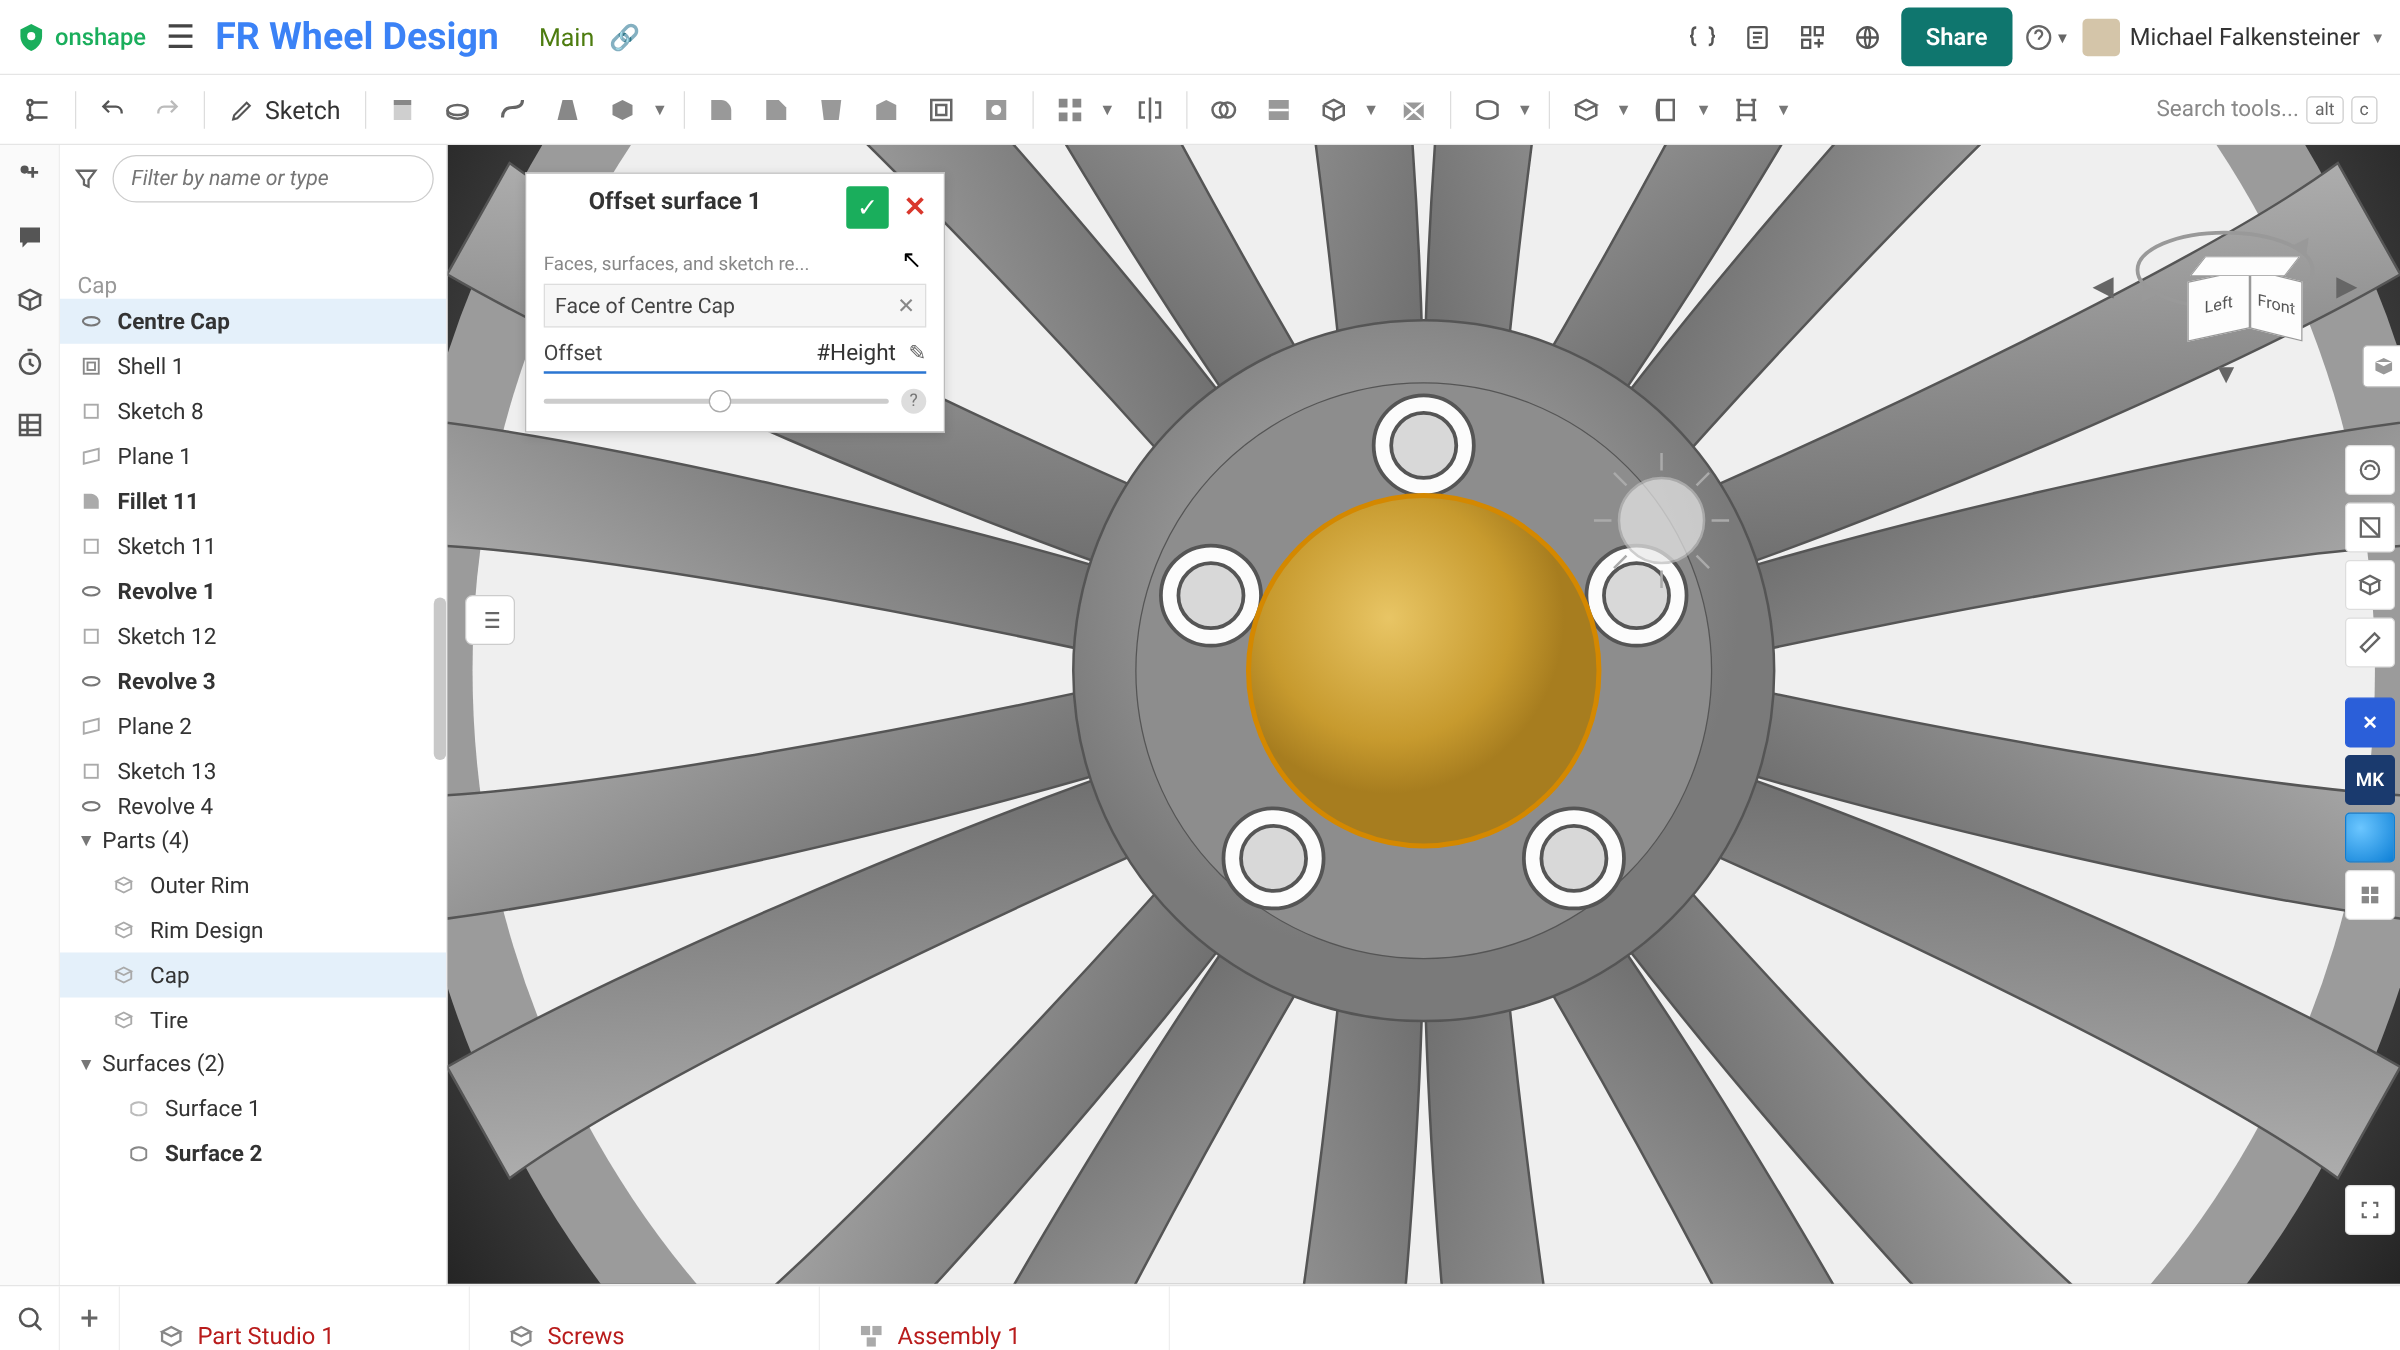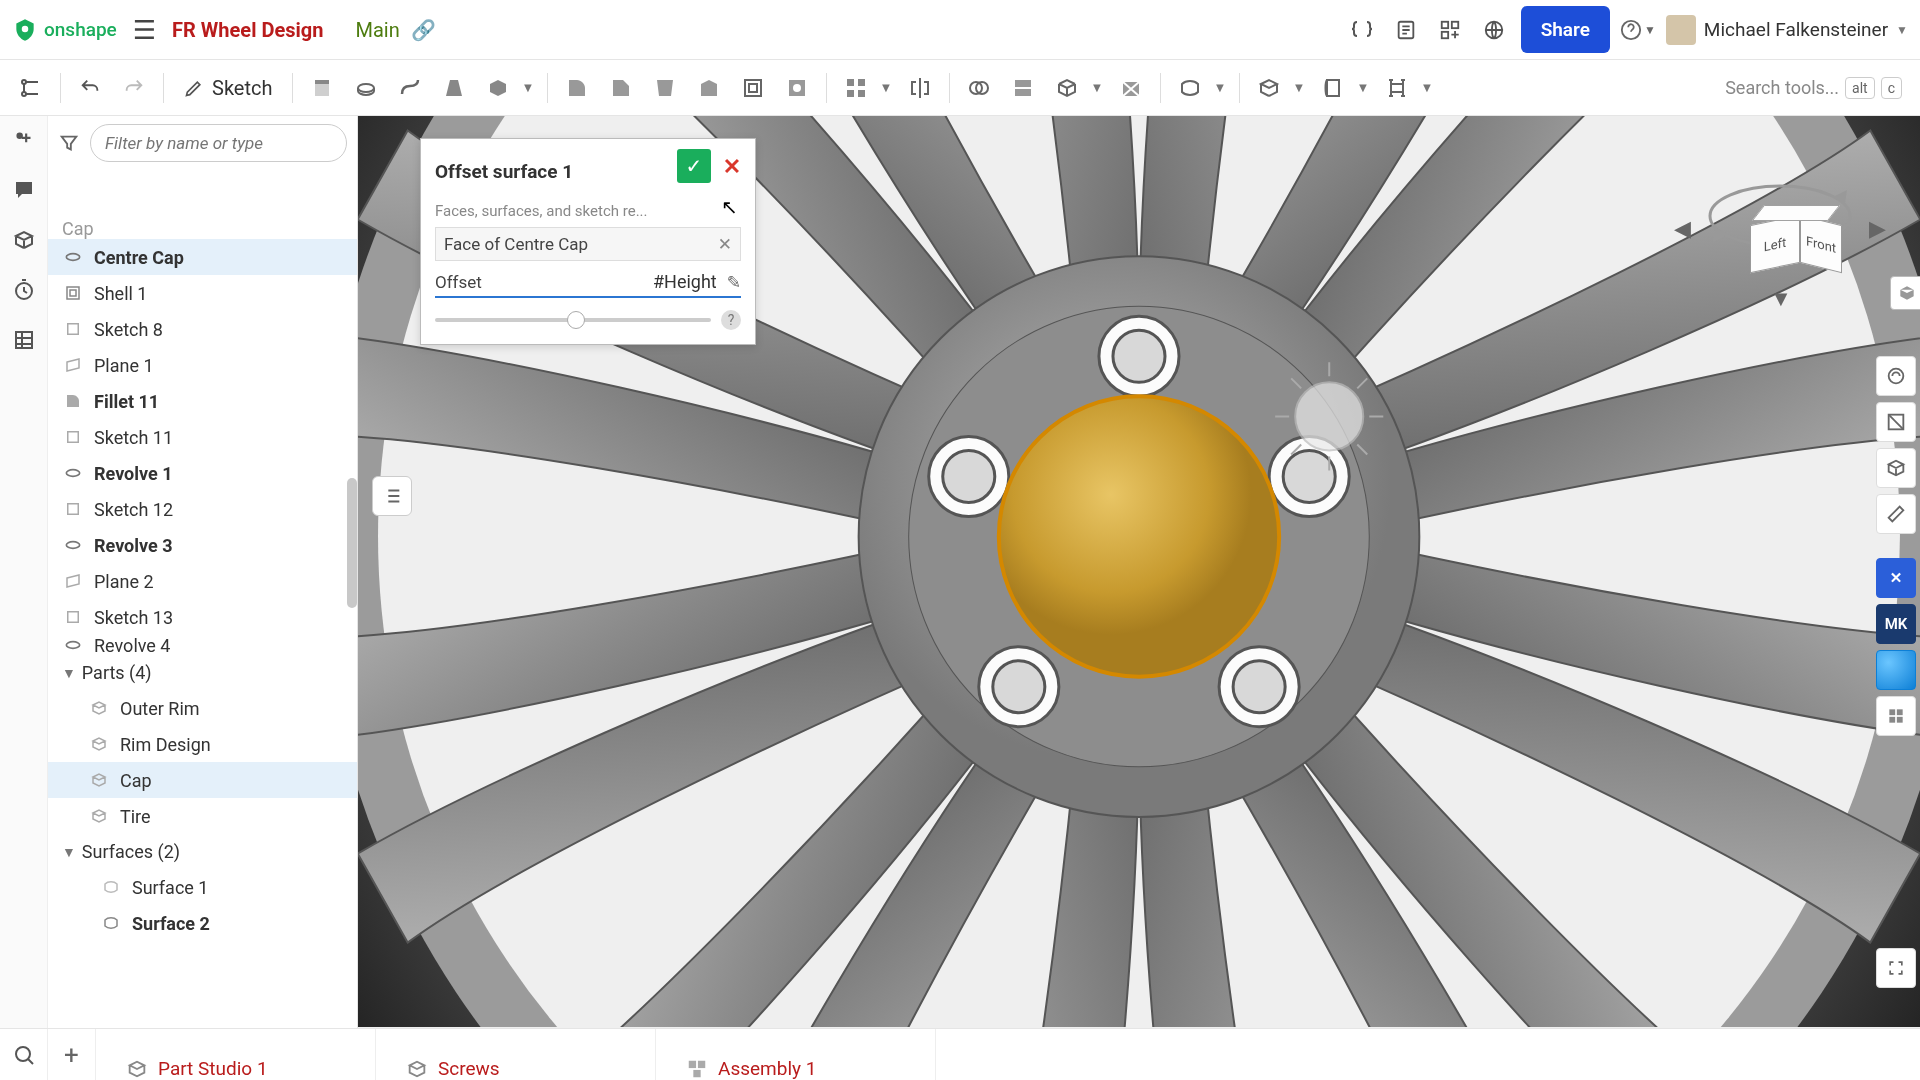--- a/index.html
+++ b/index.html
@@ -3,26 +3,26 @@
 <meta charset="utf-8">
 <style>
 *{box-sizing:border-box;margin:0;padding:0;font-family:-apple-system,BlinkMacSystemFont,"Segoe UI",Roboto,sans-serif;}
 body{width:1920px;height:1080px;overflow:hidden;background:#fff;display:flex;flex-direction:column;font-size:17px;}
 
 
 .hdr{height:60px;display:flex;align-items:center;padding:0 12px;border-bottom:1px solid #e5e5e5;gap:10px;}
 .hdr .logo{display:flex;align-items:center;gap:6px;color:#1aae5c;font-weight:500;font-size:19px;}
 .hdr .logo svg{width:26px;height:26px;}
 .hdr .menu-btn{font-size:26px;color:#444;cursor:pointer;padding:0 6px;}
-.hdr .title{font-size:20px;font-weight:700;color:#b91c1c;}
+.hdr .title{font-size:30px;font-weight:700;color:#3b82f6;}
 .hdr .branch{font-size:20px;color:#4d7c0f;margin-left:22px;}
 .hdr .link-ic{color:#888;font-size:20px;margin-left:2px;}
 .hdr .spacer{flex:1;}
 .hdr .hbtn{width:34px;height:34px;display:flex;align-items:center;justify-content:center;color:#555;cursor:pointer;border-radius:4px;}
-.hdr .share{background:#1d4ed8;color:#fff;padding:12px 20px;border-radius:6px;font-weight:600;font-size:19px;cursor:pointer;}
+.hdr .share{background:#0f766e;color:#fff;padding:12px 20px;border-radius:6px;font-weight:600;font-size:19px;cursor:pointer;}
 .hdr .help{display:flex;align-items:center;gap:2px;color:#666;font-size:20px;}
 .hdr .user{display:flex;align-items:center;gap:8px;color:#333;font-size:19px;}
 .hdr .avatar{width:30px;height:30px;border-radius:4px;background:#d4c5a9;}
 
 
 .tbar{height:56px;display:flex;align-items:center;padding:0 8px;border-bottom:1px solid #e5e5e5;gap:2px;}
 .tbar .rail{width:44px;height:100%;display:flex;align-items:center;justify-content:center;color:#666;}
 .tbar .tbtn{width:42px;height:42px;display:flex;align-items:center;justify-content:center;color:#555;cursor:pointer;border-radius:4px;}
 .tbar .sketch{display:flex;align-items:center;gap:8px;font-size:20px;color:#333;padding:0 12px;cursor:pointer;}
 .tbar .sep{width:1px;height:30px;background:#ddd;margin:0 6px;}
@@ -65,21 +65,21 @@
 .orient .arrow{position:absolute;color:#666;font-size:22px;}
 .rtool{position:absolute;right:0;top:240px;width:44px;display:flex;flex-direction:column;gap:6px;}
 .rtool .btn{width:40px;height:40px;background:#fff;border:1px solid #ddd;border-radius:4px;display:flex;align-items:center;justify-content:center;color:#555;cursor:pointer;font-size:15px;font-weight:600;}
 .rtool .btn.blue{background:#2b5fd9;color:#fff;border-color:#2b5fd9;}
 .rtool .btn.navy{background:#1a3a6e;color:#fff;border-color:#1a3a6e;}
 .rtool .btn.globe{background:radial-gradient(circle at 30% 30%,#6bc6ff,#0d7fd6);border-color:#0d7fd6;}
 .listbtn{position:absolute;left:14px;top:360px;width:40px;height:40px;background:#fff;border:1px solid #ccc;border-radius:6px;display:flex;align-items:center;justify-content:center;cursor:pointer;color:#555;}
 
 
 .dlg{position:absolute;left:62px;top:22px;width:336px;background:#fff;border:1px solid #bbb;box-shadow:0 2px 8px rgba(0,0,0,.15);}
-.dlg .dhdr{display:flex;align-items:flex-end;justify-content:space-between;padding:10px 8px 10px 14px;}
+.dlg .dhdr{display:flex;align-items:flex-start;justify-content:space-between;padding:10px 8px 10px 14px;margin-left:36px;}
 .dlg .dhdr .ttl{font-weight:700;font-size:19px;color:#333;}
 .dlg .dhdr .acts{display:flex;gap:6px;}
 .dlg .ok{width:34px;height:34px;background:#1aae5c;display:flex;align-items:center;justify-content:center;color:#fff;border-radius:3px;cursor:pointer;font-size:20px;}
 .dlg .cancel{width:30px;height:34px;display:flex;align-items:center;justify-content:center;color:#d9372c;cursor:pointer;font-size:22px;font-weight:700;}
 .dlg .body{padding:6px 14px 14px;}
 .dlg .hint{font-size:15px;color:#888;padding:3px 0;}
 .dlg .sel{display:flex;align-items:center;justify-content:space-between;background:#f6f6f6;border:1px solid #ddd;padding:6px 8px;font-size:17px;color:#444;margin:4px 0 10px;}
 .dlg .sel .x{color:#888;cursor:pointer;font-size:17px;}
 .dlg .orow{display:flex;align-items:center;justify-content:space-between;gap:10px;padding-bottom:4px;border-bottom:2px solid #2b76d2;}
 .dlg .orow .lbl{font-size:17px;color:#444;}

